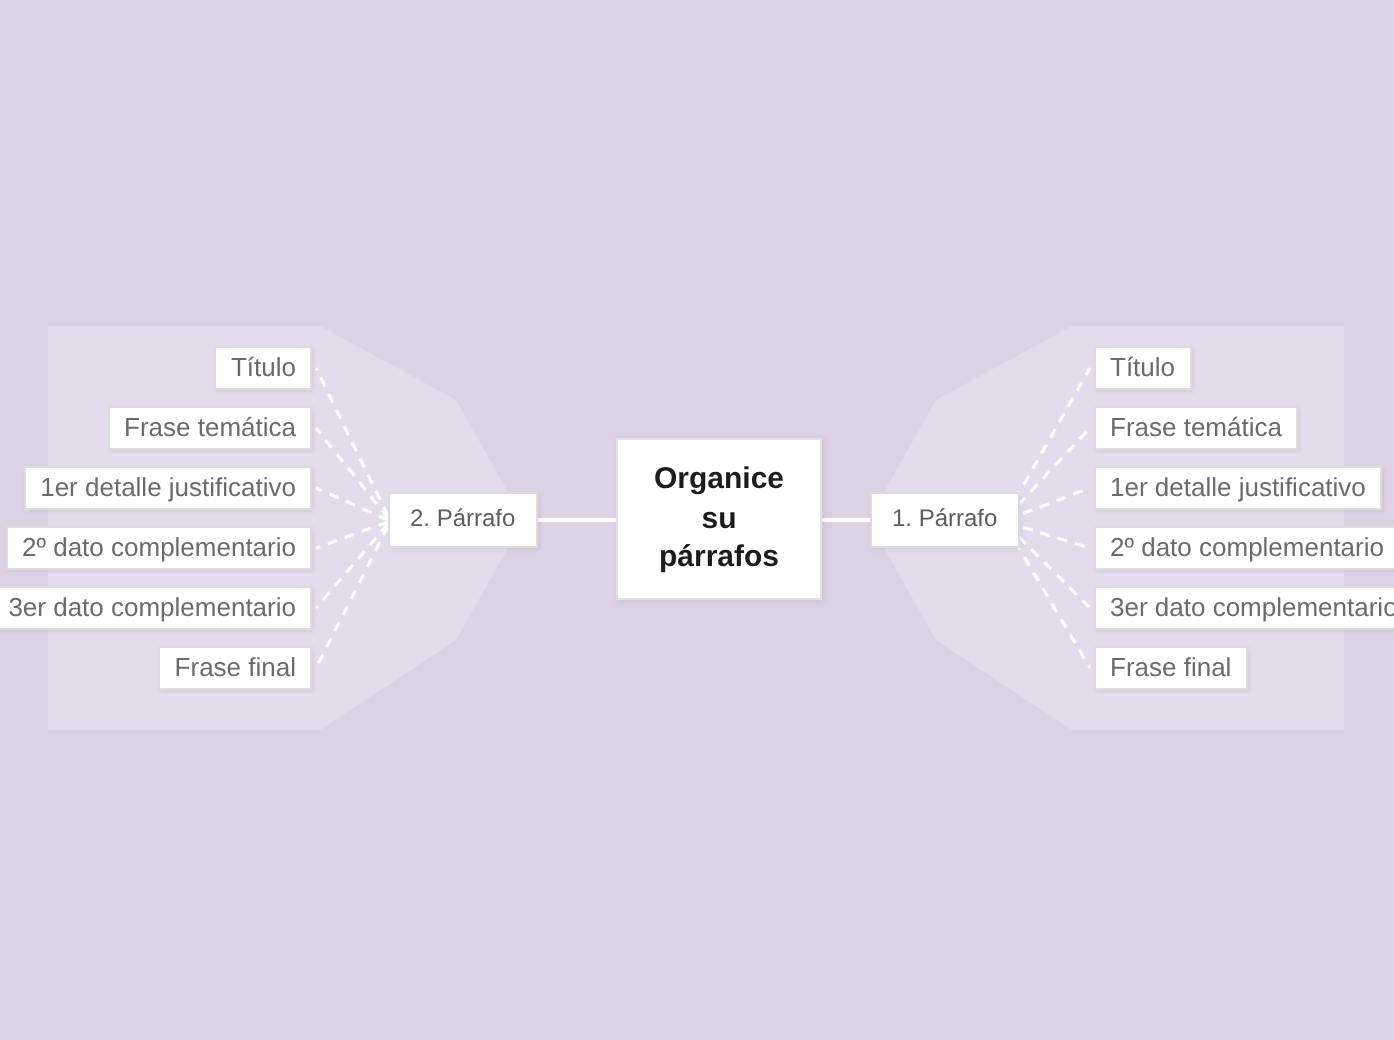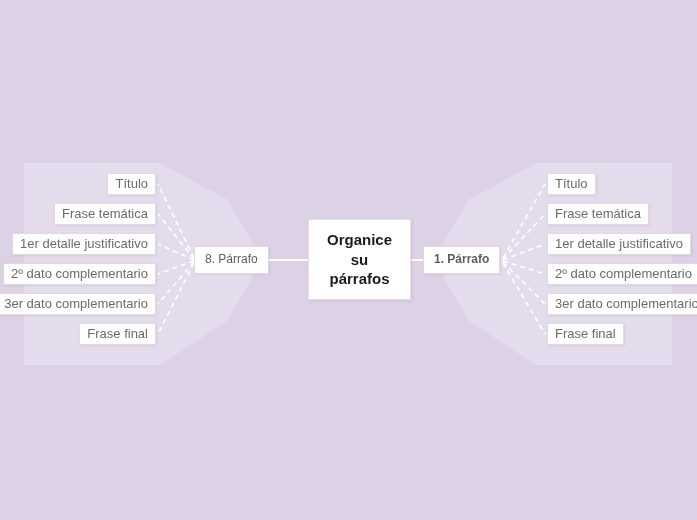--- a/index.html
+++ b/index.html
@@ -111,23 +111,23 @@
     </g>
   </svg>
 
   <div id="central-node">
     <span>Organice</span>
     <span>su</span>
     <span>párrafos</span>
   </div>
 
   <div class="node branch" style="left:194px; top:246px;">
-    <span>8. Párrafo</span>
+    <span>2. Párrafo</span>
   </div>
-  <div class="node branch" style="left:423px; top:246px;font-weight:bold;">
+  <div class="node branch" style="left:435px; top:246px;">
     <span>1. Párrafo</span>
   </div>
 
   <div class="node leaf left-side" style="right:541px; top:173px;">
     <span>Título</span>
   </div>
   <div class="node leaf left-side" style="right:541px; top:203px;">
     <span>Frase temática</span>
   </div>
   <div class="node leaf left-side" style="right:541px; top:233px;">

